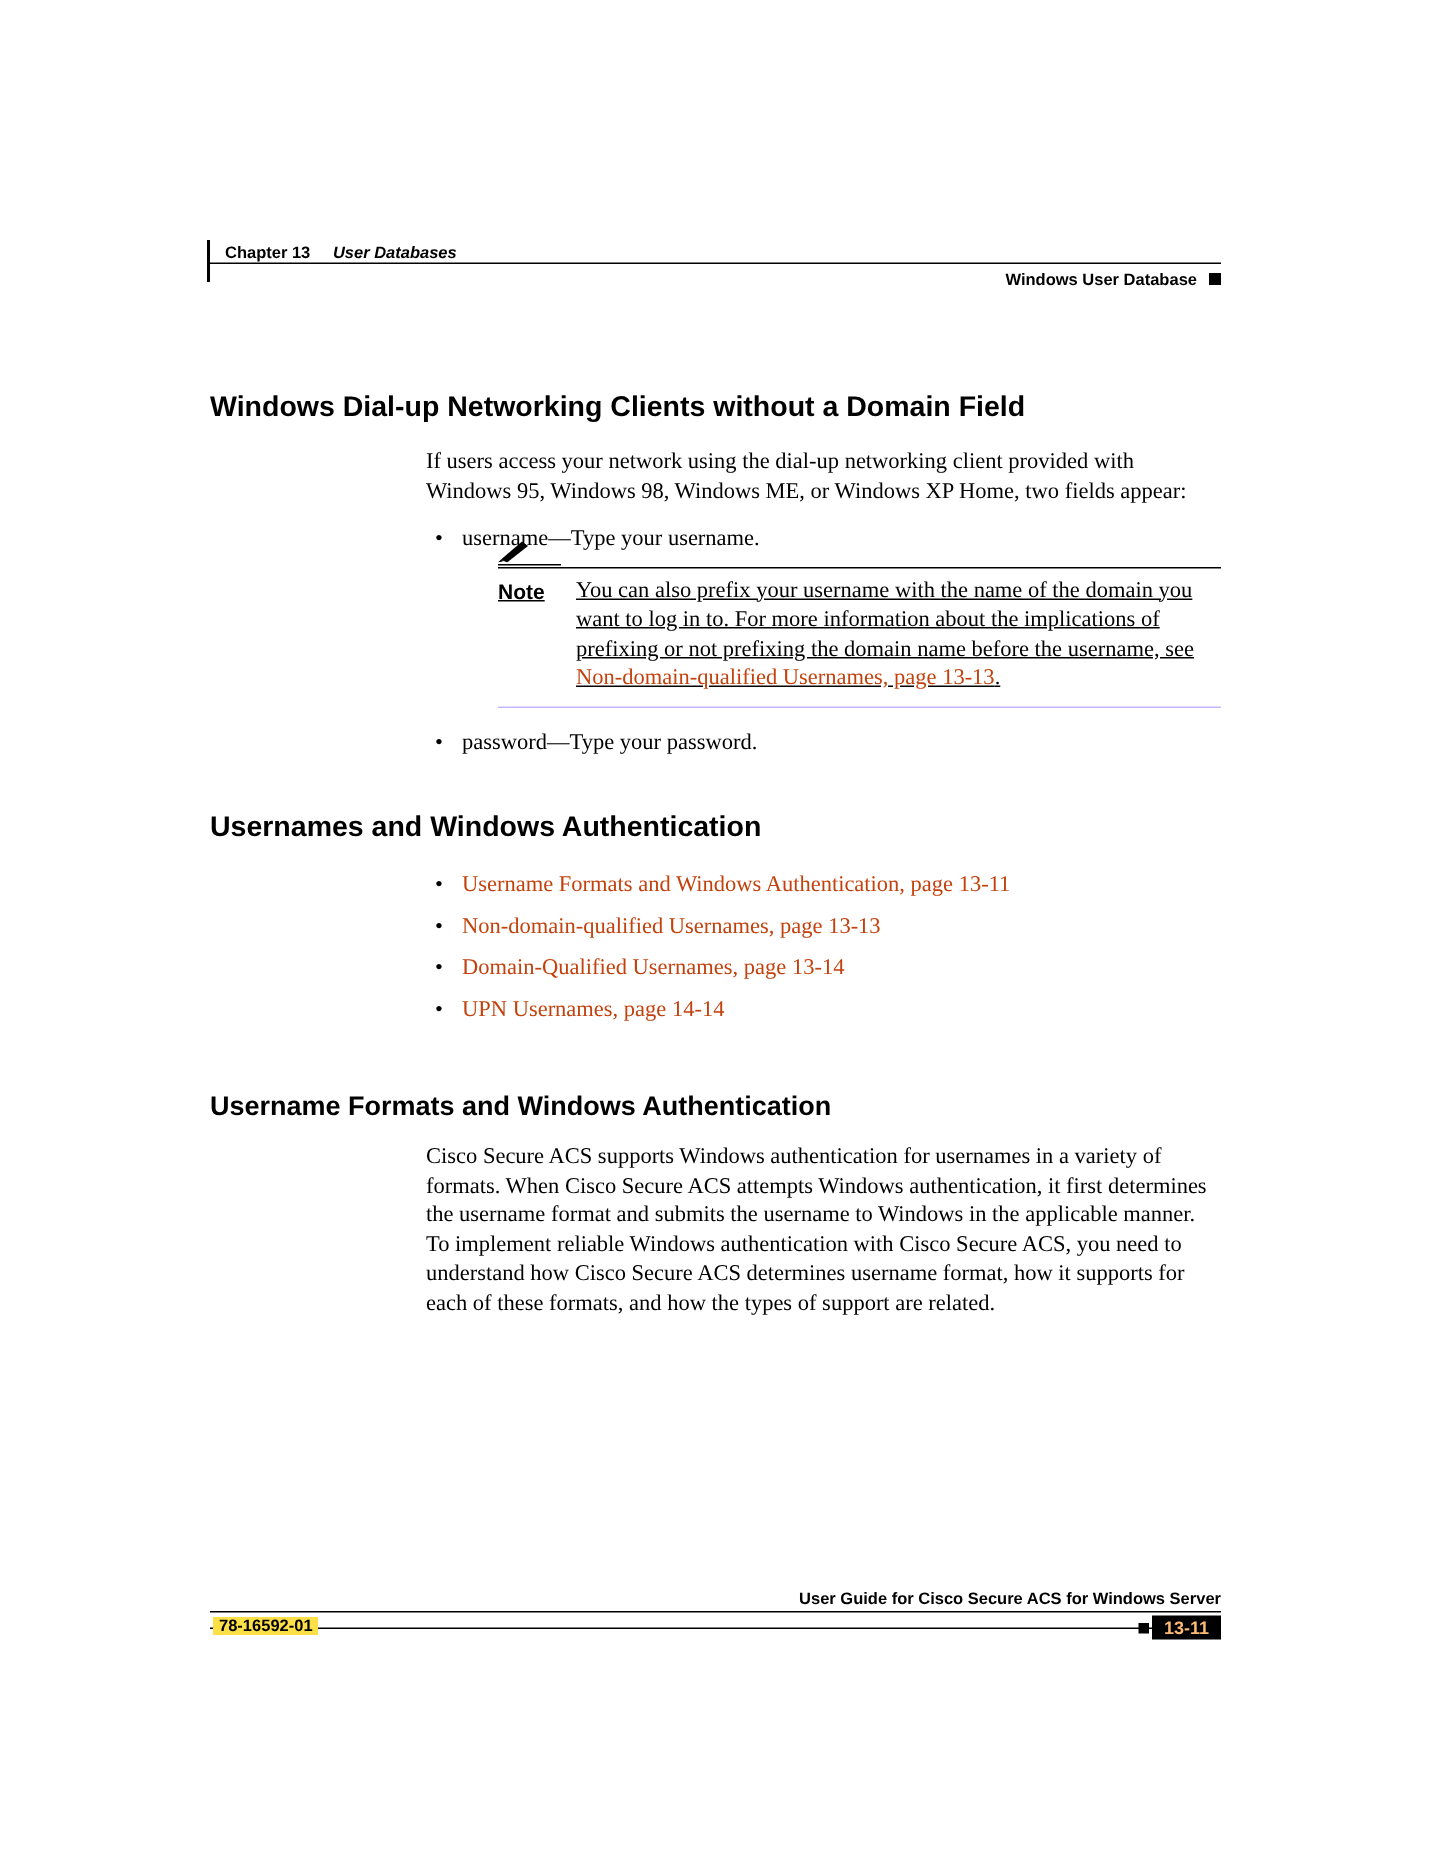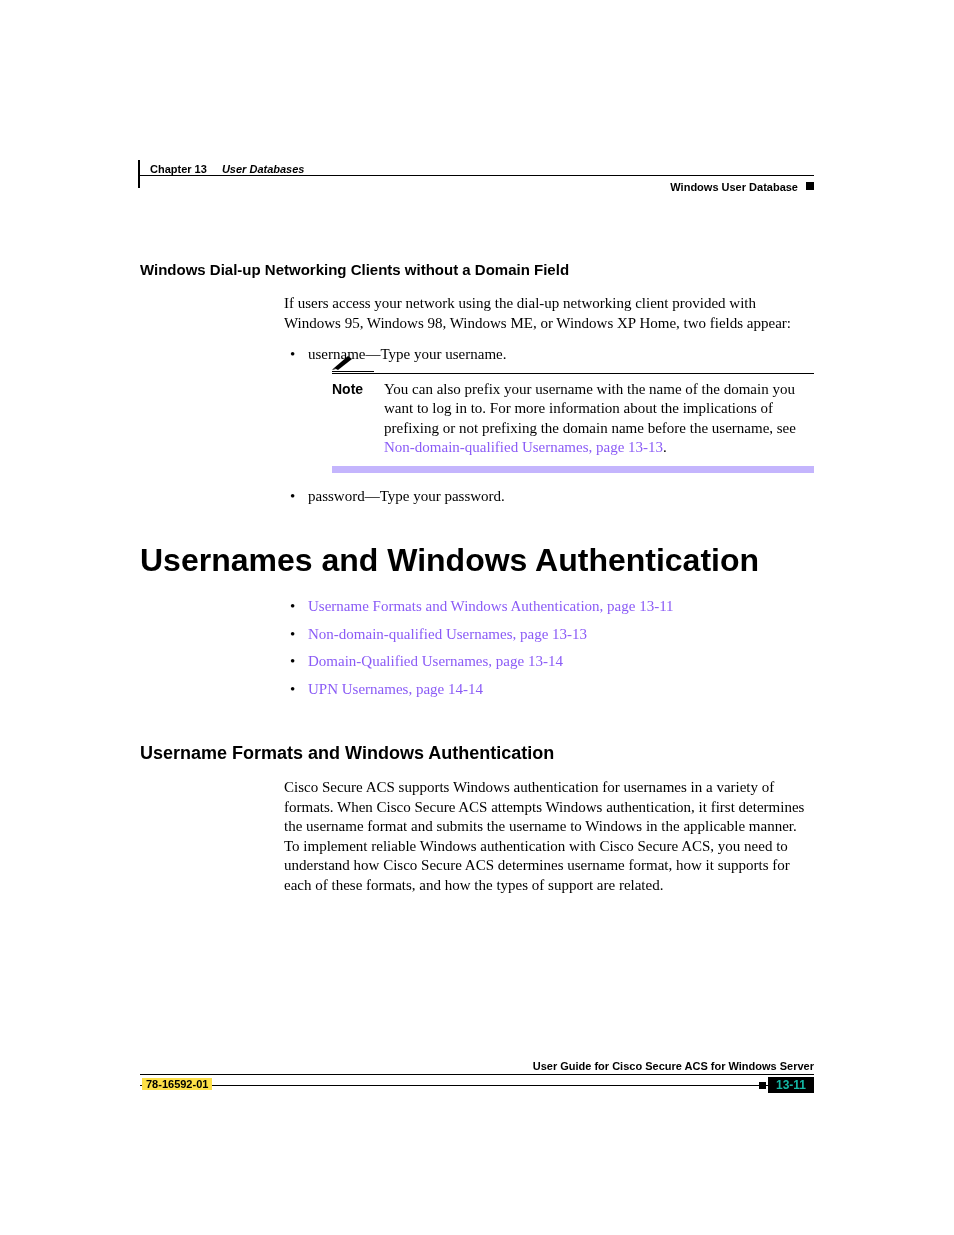--- a/index.html
+++ b/index.html
@@ -60,27 +60,27 @@
   }
   .running-head .hr {
     position: absolute;
     left: 0; right: 0; top: 10px;
     border-top: 1px solid #000;
   }
 
   h2.subhead {
     font-family: Arial, Helvetica, sans-serif;
     font-weight: bold;
-    font-size: 15px;
+    font-size: 19px;
     margin: 0 0 16px 0;
   }
   h1.mainhead {
     font-family: Arial, Helvetica, sans-serif;
     font-weight: bold;
-    font-size: 32px;
+    font-size: 19px;
     margin: 36px 0 18px 0;
   }
   h3.subsub {
     font-family: Arial, Helvetica, sans-serif;
     font-weight: bold;
     font-size: 18px;
     margin: 44px 0 14px 0;
   }
   .bodyblock {
     margin-left: 144px;
@@ -99,29 +99,30 @@
     margin-bottom: 8px;
   }
   ul.bullets > li::before {
     content: "•";
     position: absolute;
     left: 6px;
     top: 0;
     font-size: 15px;
   }
   .term { font-weight: normal; }
-  .link { color: #8b5cf6; margin-top: 16px; }
+  .link { color: #c2410c; margin-top: 16px; }
 
   .notebox {
     margin: 8px 0 14px 24px;
     border-top: 1px solid #000;
-    border-bottom: 7px solid #c4b5fd;
+    border-bottom: 1px solid #c4b5fd;
     padding: 6px 0 8px 0;
     display: flex;
     position: relative;
+    text-decoration: underline;
   }
   .notebox .pen {
     position: absolute;
     top: -20px;
     left: 0;
     width: 42px;
     border-bottom: 1px solid #000;
     padding-bottom: 1px;
   }
   .notebox .pen svg { display: block; }
@@ -172,21 +173,21 @@
     padding: 0 4px;
     font-family: Arial, Helvetica, sans-serif;
     font-size: 11px;
     font-weight: bold;
   }
   .footer .bar .pgbox {
     position: absolute;
     right: 0;
     top: 0;
     background: #000;
-    color: #14b8a6;
+    color: #fdba74;
     font-family: Arial, Helvetica, sans-serif;
     font-size: 12px;
     font-weight: bold;
     padding: 1px 8px;
   }
   .footer .bar .sqdot {
     position: absolute;
     right: 48px;
     top: 5px;
     width: 7px;

